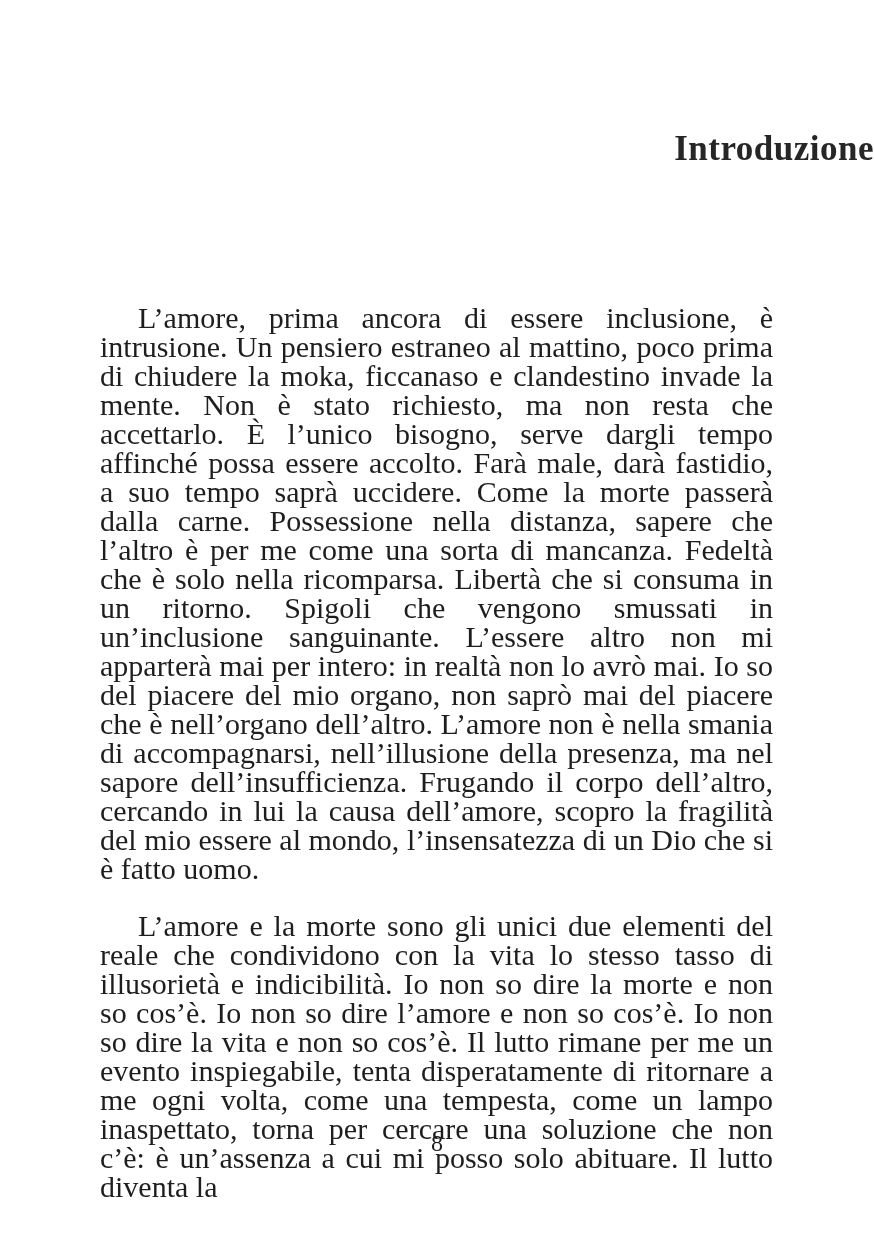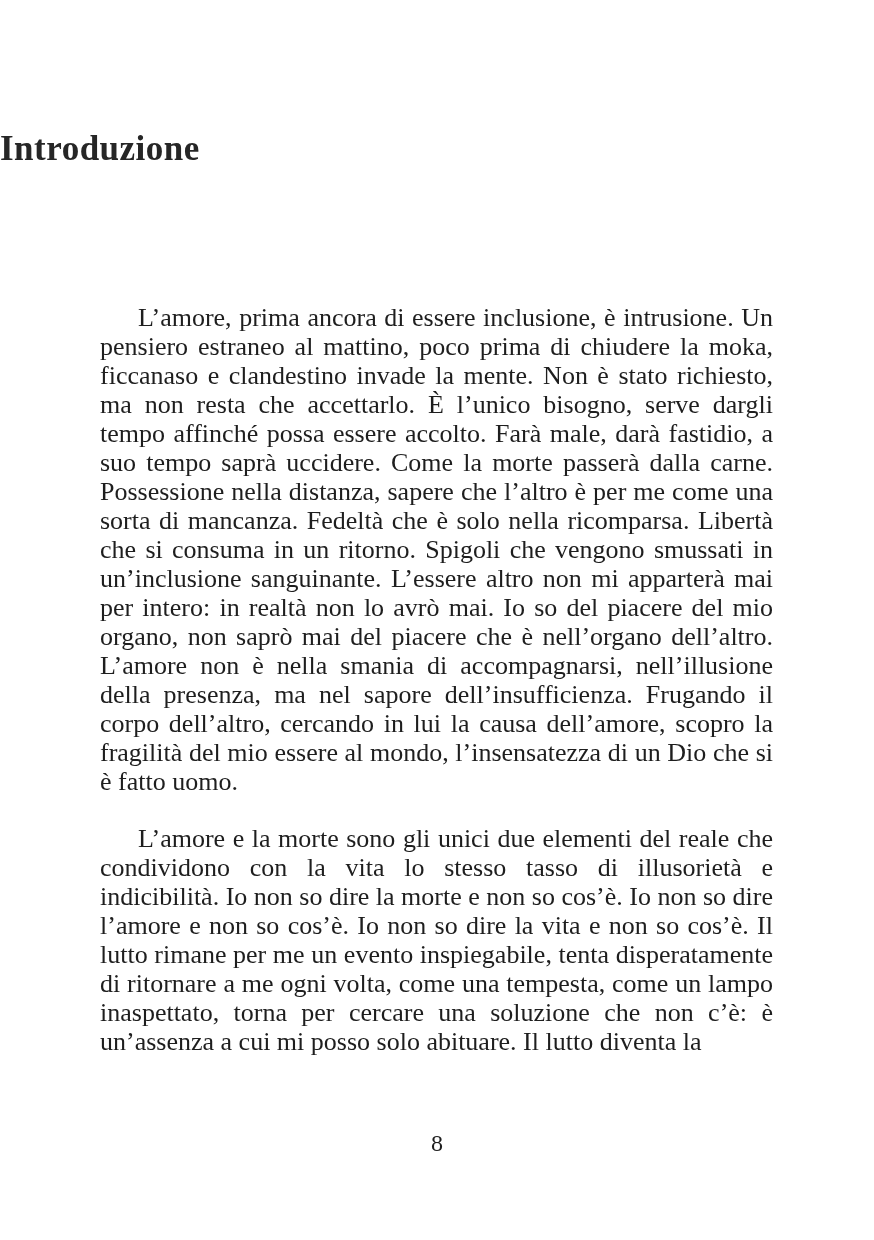--- a/index.html
+++ b/index.html
@@ -15,33 +15,33 @@
     font-family: "Liberation Serif", "DejaVu Serif", serif;
     color: #1e1e1e;
     overflow: hidden;
   }
   .chapter-title {
     position: absolute;
     top: 128px;
     left: 0;
     width: 100%;
     margin: 0;
-    text-align: left;
+    text-align: right;
     font-size: 35px;
     line-height: 42px;
     font-weight: 700;
     color: #262626;
     letter-spacing: 0.5px;
   }
   .body-text {
     position: absolute;
     top: 303px;
     left: 100px;
     width: 673px;
-    font-size: 26px;
+    font-size: 30px;
     line-height: 29px;
     text-align: justify;
     text-justify: inter-word;
   }
   .body-text p {
     margin: 0 0 28px 0;
     text-indent: 38px;
     hyphens: auto;
     -webkit-hyphens: auto;
   }

